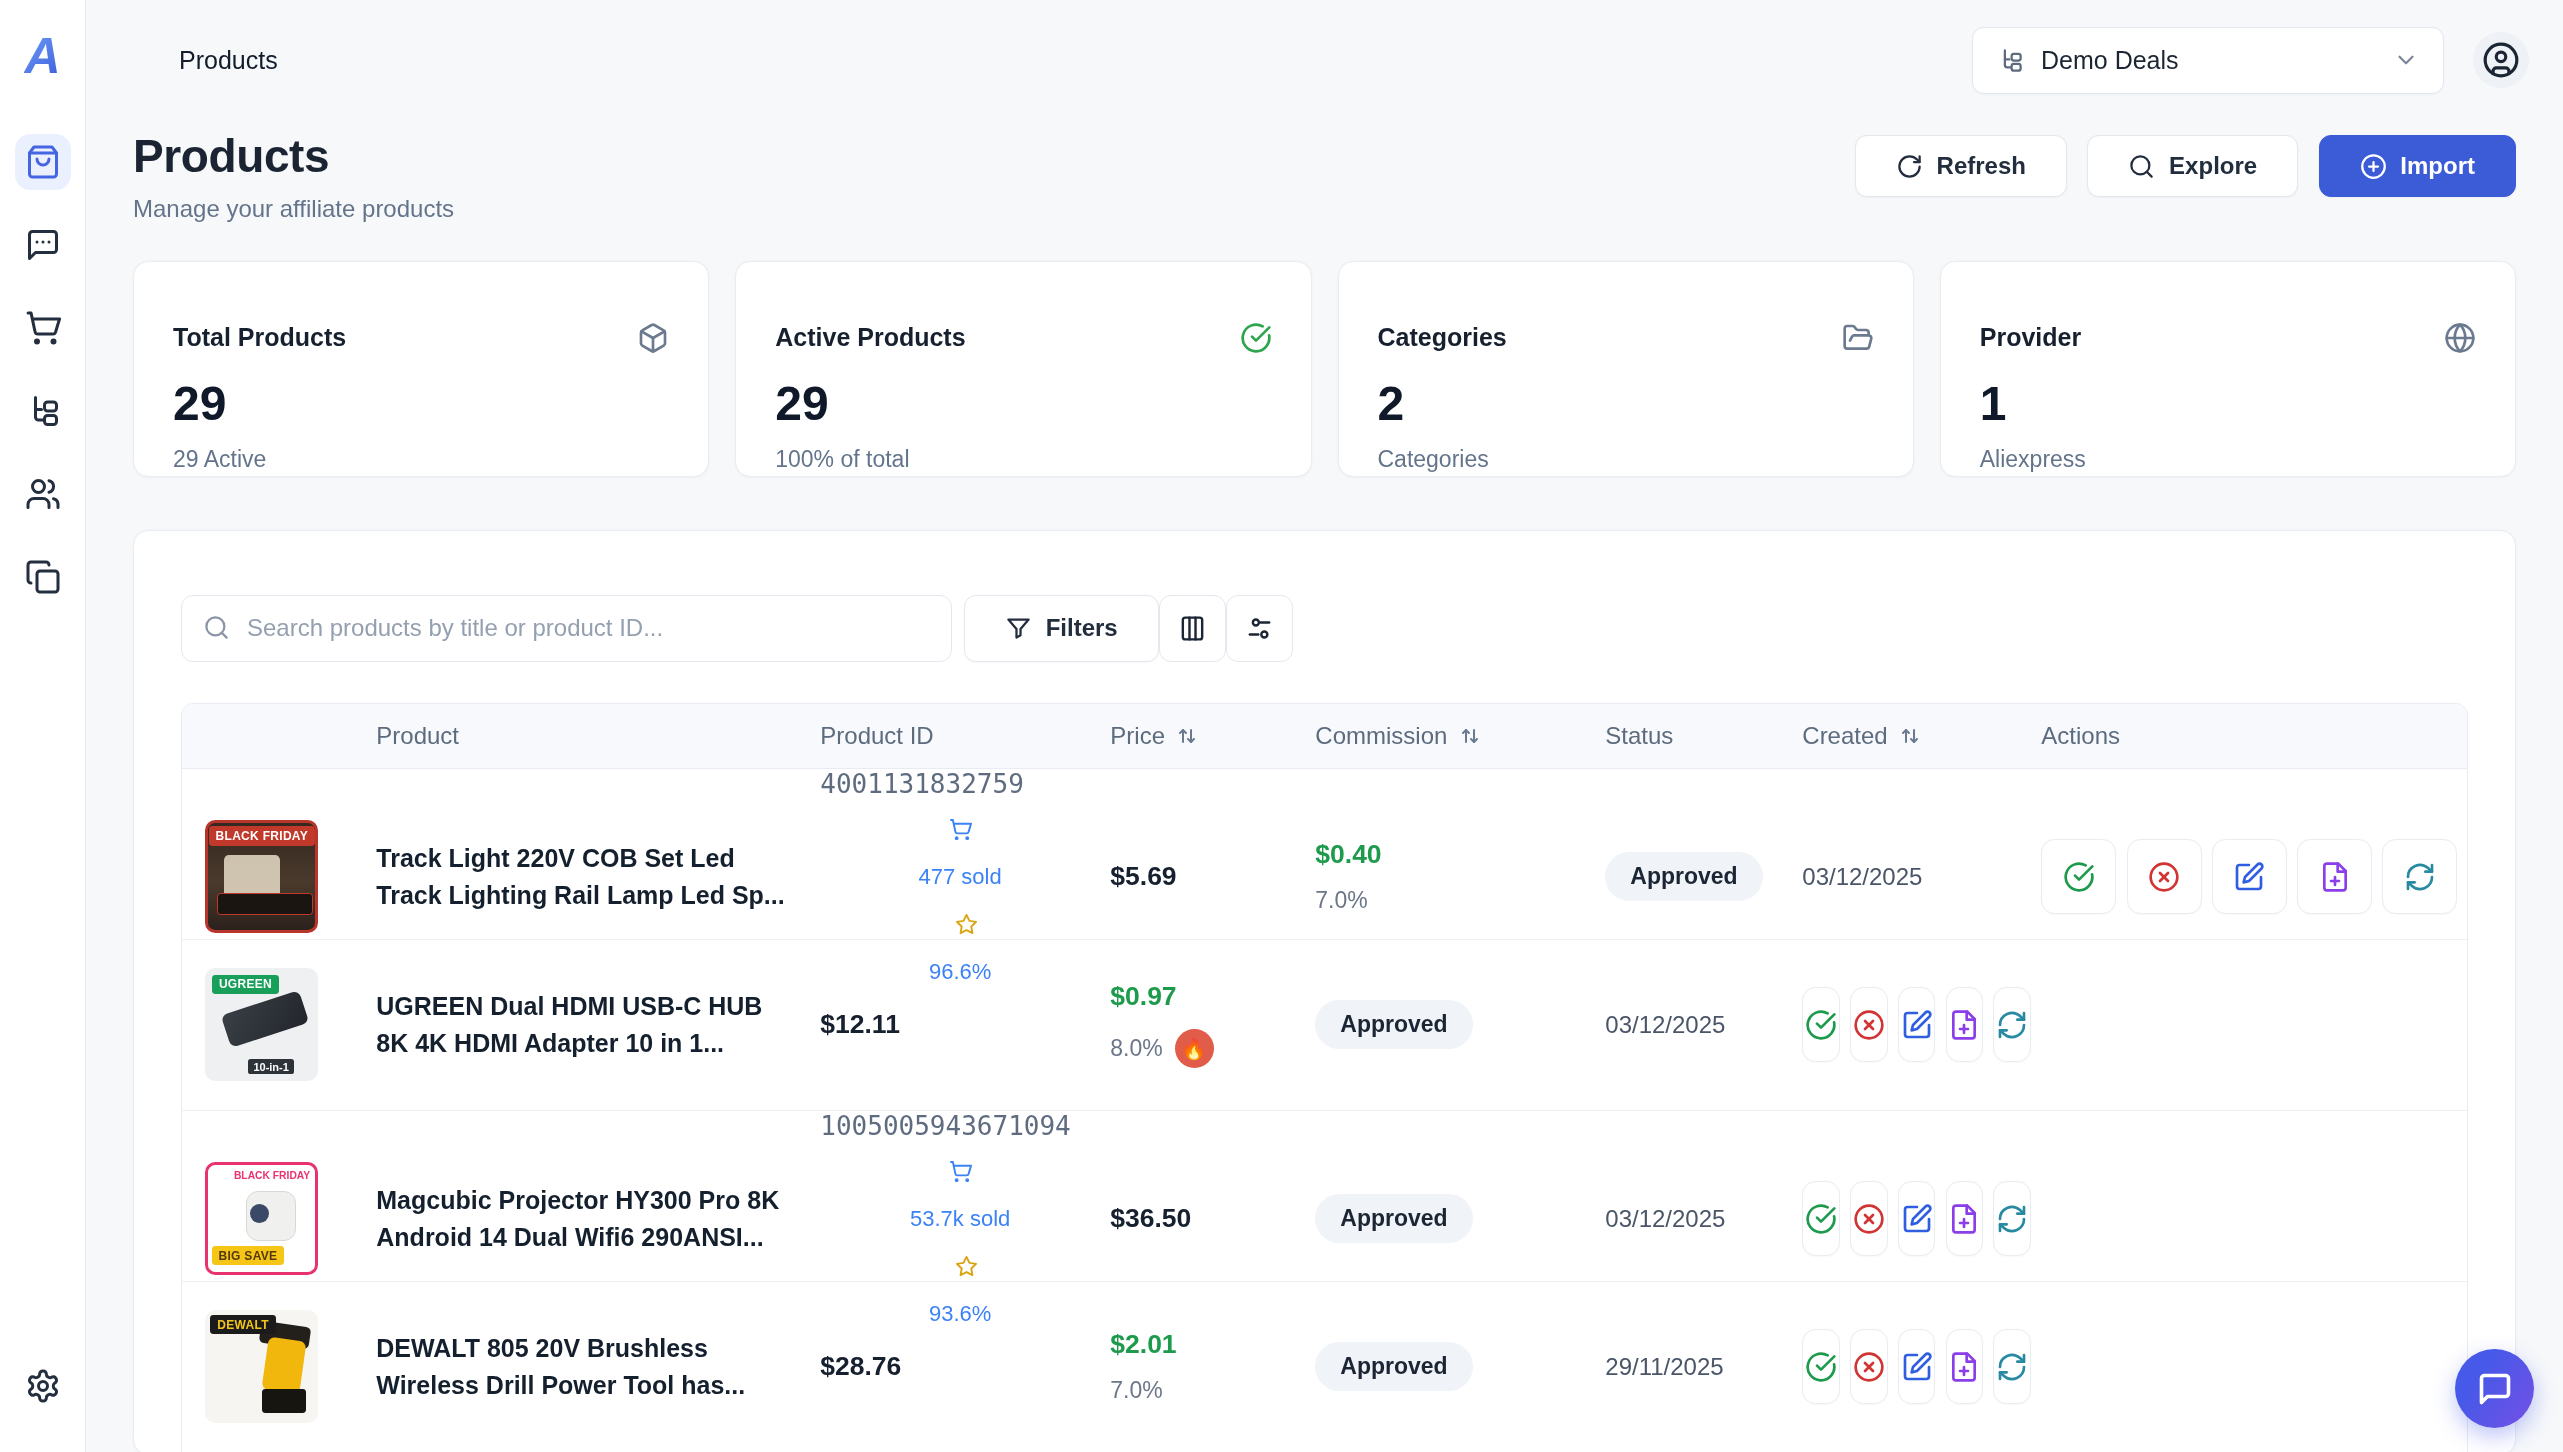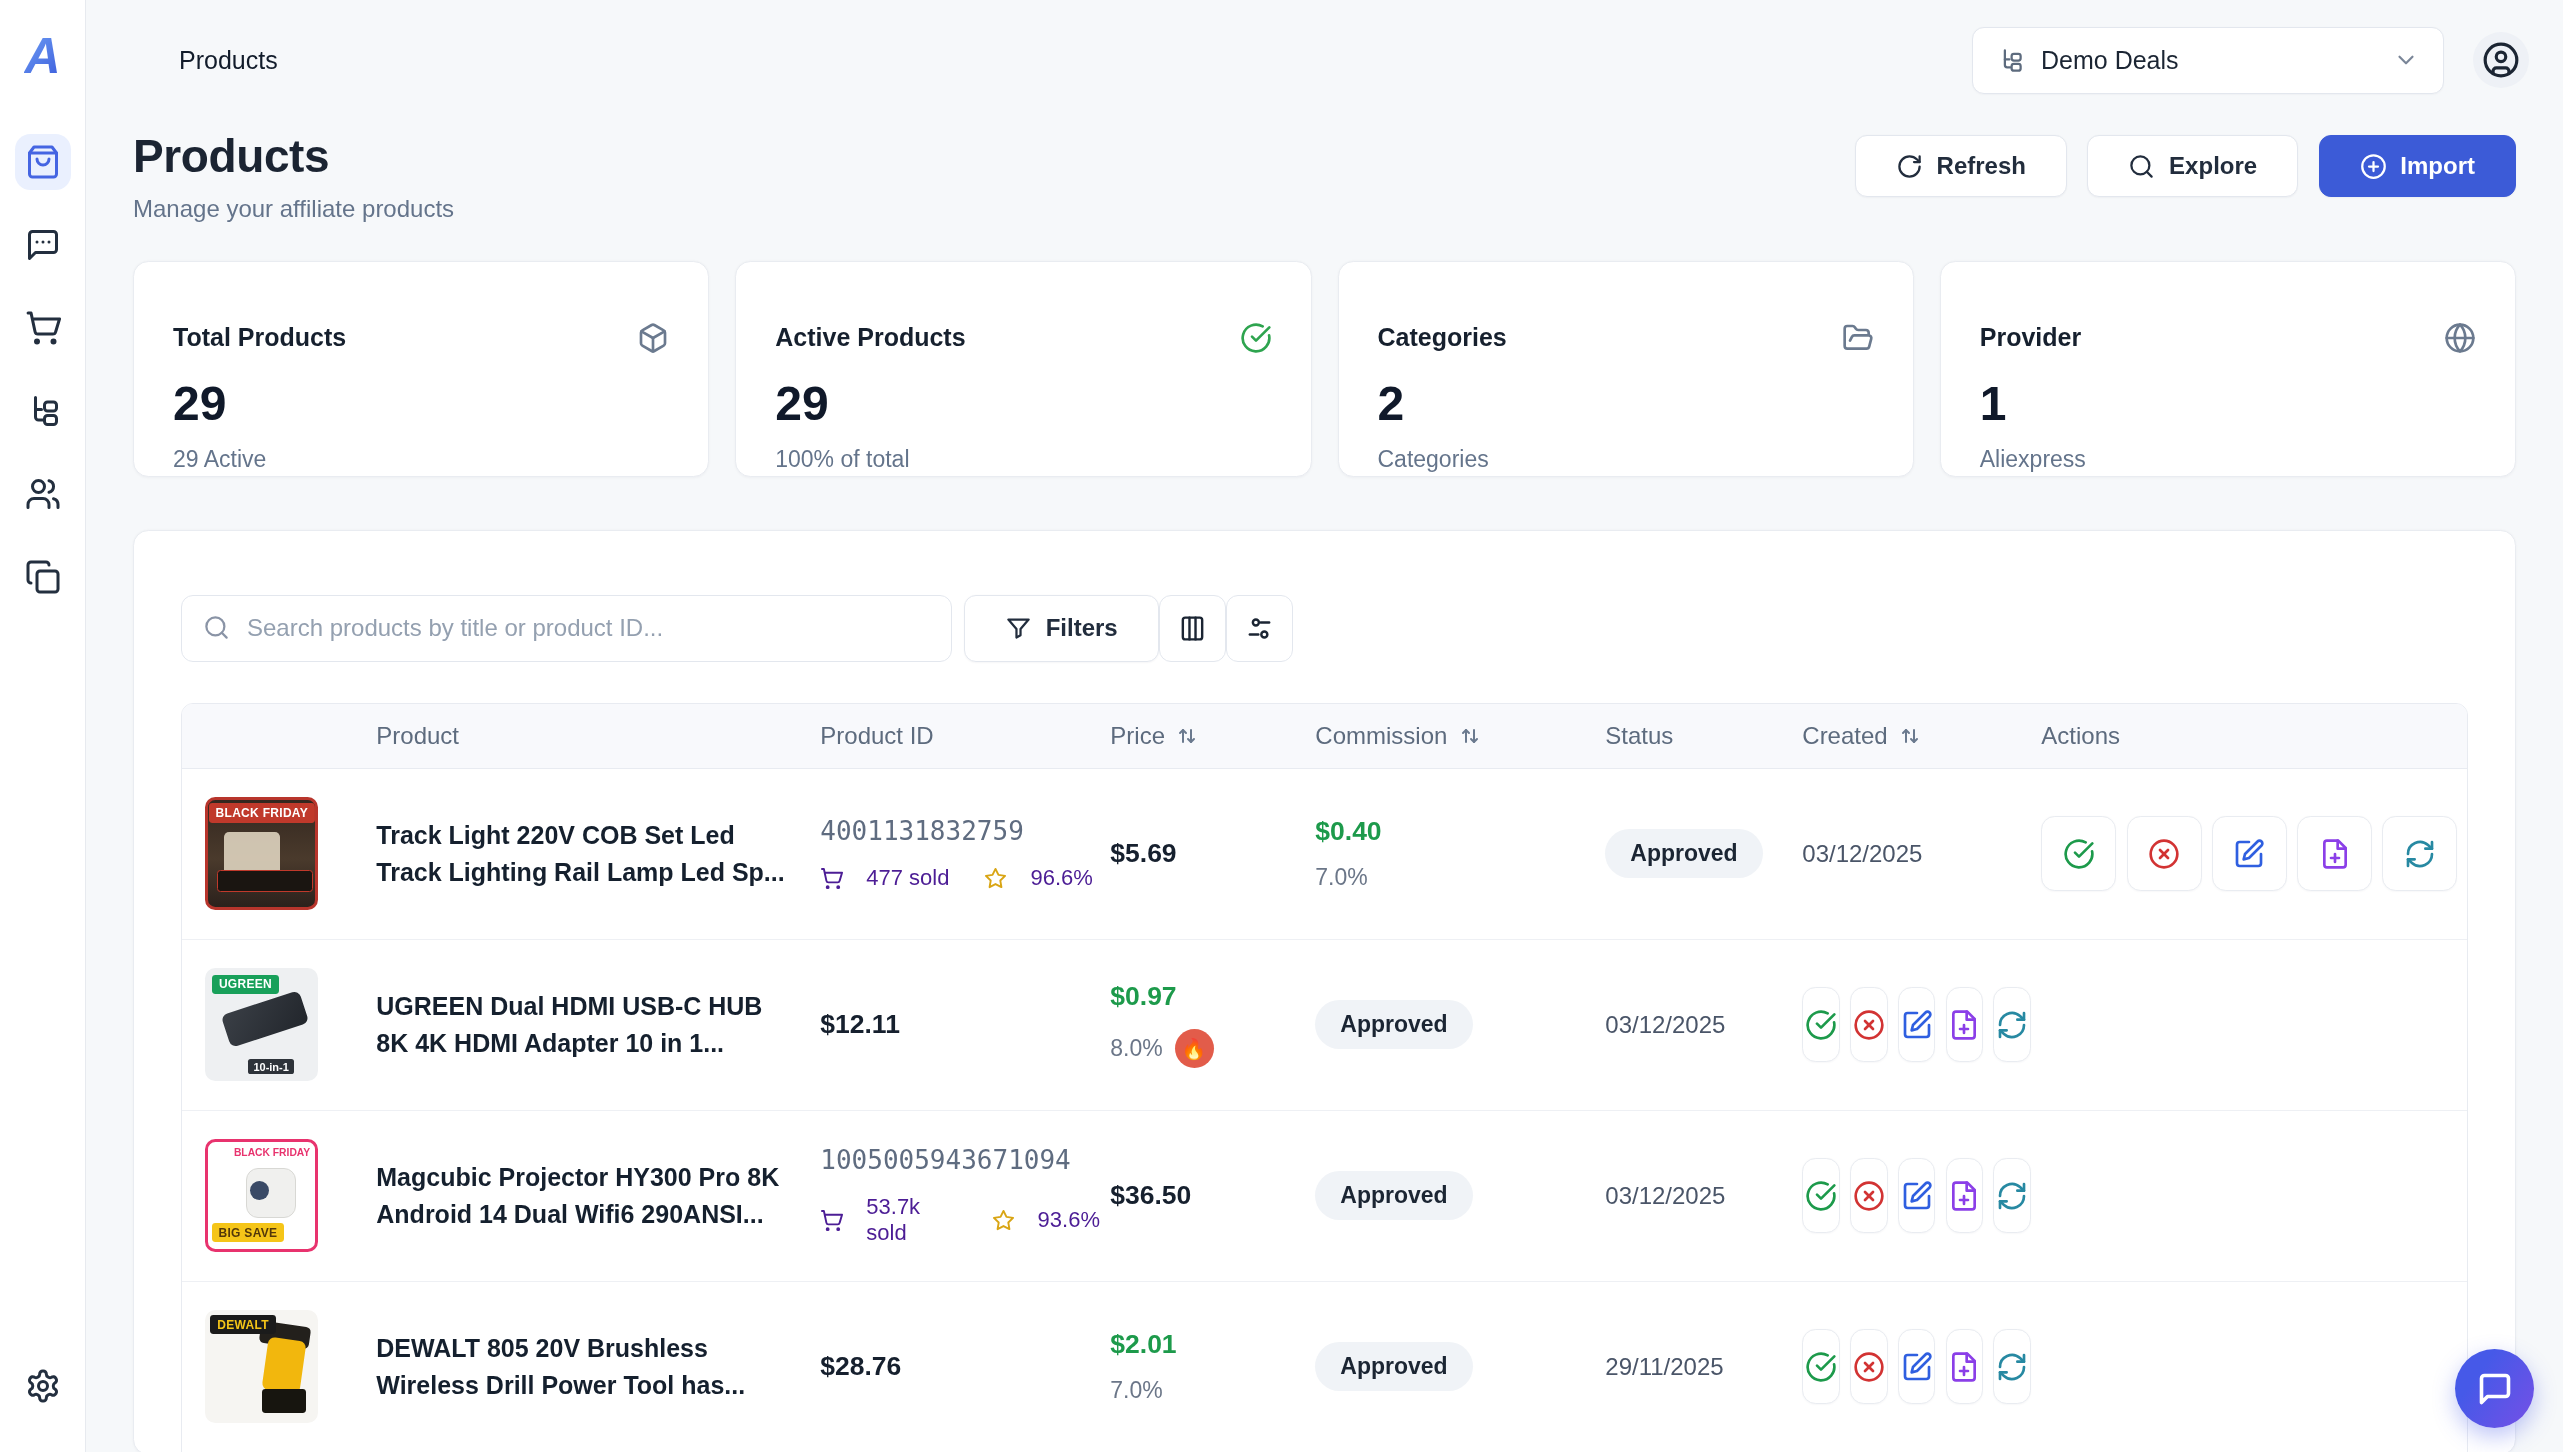--- a/index.html
+++ b/index.html
@@ -153,21 +153,21 @@
   .thumb-4 .badge { top:5.1px; left:5.1px; background:#1b1b1b; color:#f5c518; }
   .thumb-4 .body-y { position:absolute; right:15.4px; top:29px; width:38px; height:53px; background:#f2b70d; border-radius:6.8px; transform:rotate(8deg); }
   .thumb-4 .head-b { position:absolute; right:8.5px; top:13.7px; width:50px; height:22px; background:#23201c; border-radius:5.1px; transform:rotate(8deg); }
   .thumb-4 .batt { position:absolute; right:12px; bottom:10.3px; width:44px; height:24px; background:#17150f; border-radius:3.4px; }
 
   .p-title {
     font-size:25px; font-weight:600; color:#15202e; line-height:1.48;
     max-width:410px; cursor:pointer;
   }
   .pid { font-size:26px; color:#5f6c80; font-family:"DejaVu Sans Mono","Liberation Mono",monospace; cursor:pointer; }
-  .pid-meta { display:flex; align-items:center; gap:23px; margin-top:19px; font-size:22px; color:#4c1d95; }
+  .pid-meta { display:flex; align-items:center; gap:23px; margin-top:19px; font-size:22px; color:#3b82f6;flex-direction:column; }
   .pid-meta svg { width:23px; height:23px; }
   .pid-meta .star { color:#d9a514; margin-left:12px; }
   .price { font-size:26.5px; font-weight:600; color:#16202e; }
   .comm { font-size:26.5px; font-weight:600; color:#1d9a4b; }
   .comm-rate { display:flex; align-items:center; gap:12px; margin-top:17px; font-size:23px; color:#6b7688; }
   .hot-badge {
     width:39px; height:39px; border-radius:50%; background:#e25c4a;
     display:flex; align-items:center; justify-content:center; font-size:20.5px;
   }
   .pill {

